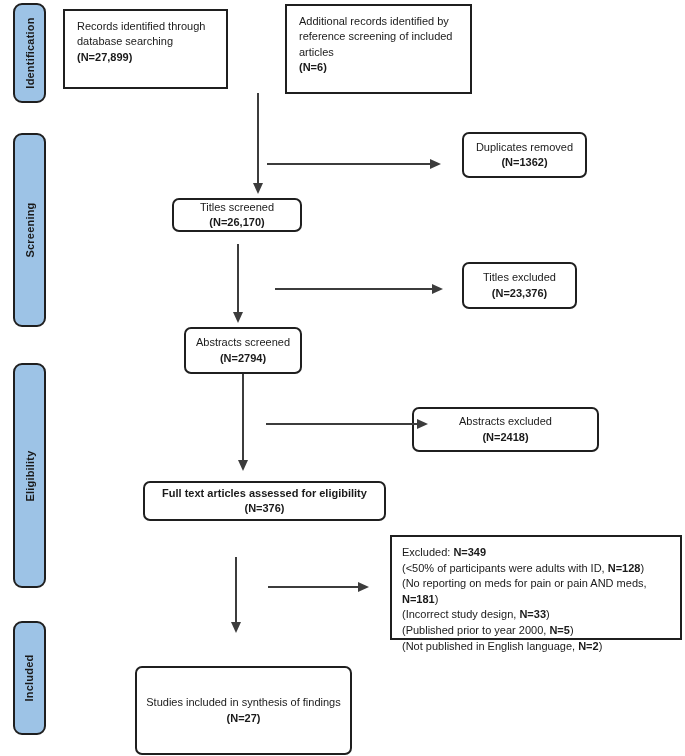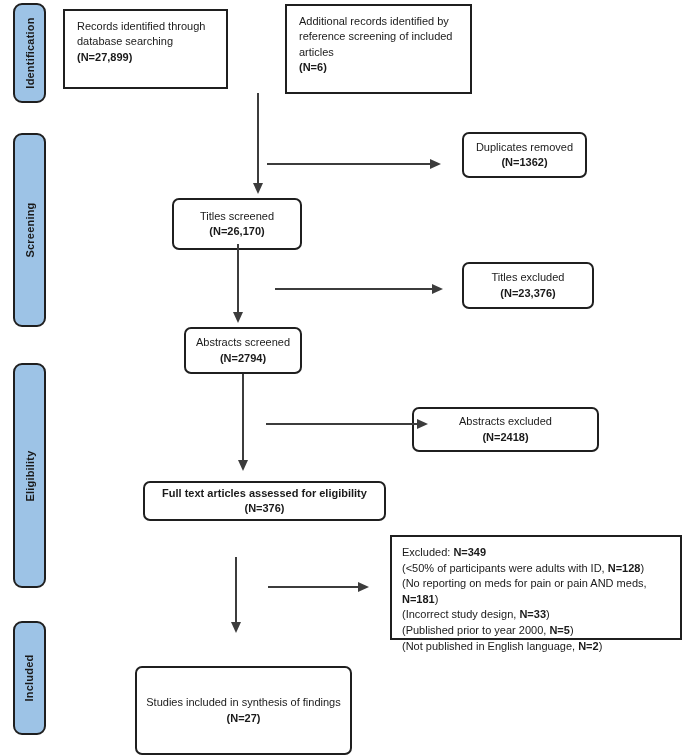--- a/index.html
+++ b/index.html
@@ -105,26 +105,26 @@
   <div class="box lefttext" style="left:285px;top:4px;width:187px;height:90px;">
     <span>Additional records identified by reference screening of included articles</span><br>
     <span class="n">(N=6)</span>
   </div>
 
   <div class="box center" style="left:462px;top:132px;width:125px;height:46px;">
     <span>Duplicates removed</span>
     <span class="n">(N=1362)</span>
   </div>
 
-  <div class="box center" style="left:172px;top:198px;width:130px;height:52px;">
+  <div class="box center" style="left:172px;top:198px;width:130px;height:34px;">
     <span>Titles screened</span>
     <span class="n">(N=26,170)</span>
   </div>
 
-  <div class="box center" style="left:462px;top:262px;width:132px;height:47px;">
+  <div class="box center" style="left:462px;top:262px;width:115px;height:47px;">
     <span>Titles excluded</span>
     <span class="n">(N=23,376)</span>
   </div>
 
   <div class="box center" style="left:184px;top:327px;width:118px;height:47px;">
     <span>Abstracts screened</span>
     <span class="n">(N=2794)</span>
   </div>
 
   <div class="box center" style="left:412px;top:407px;width:187px;height:45px;">

